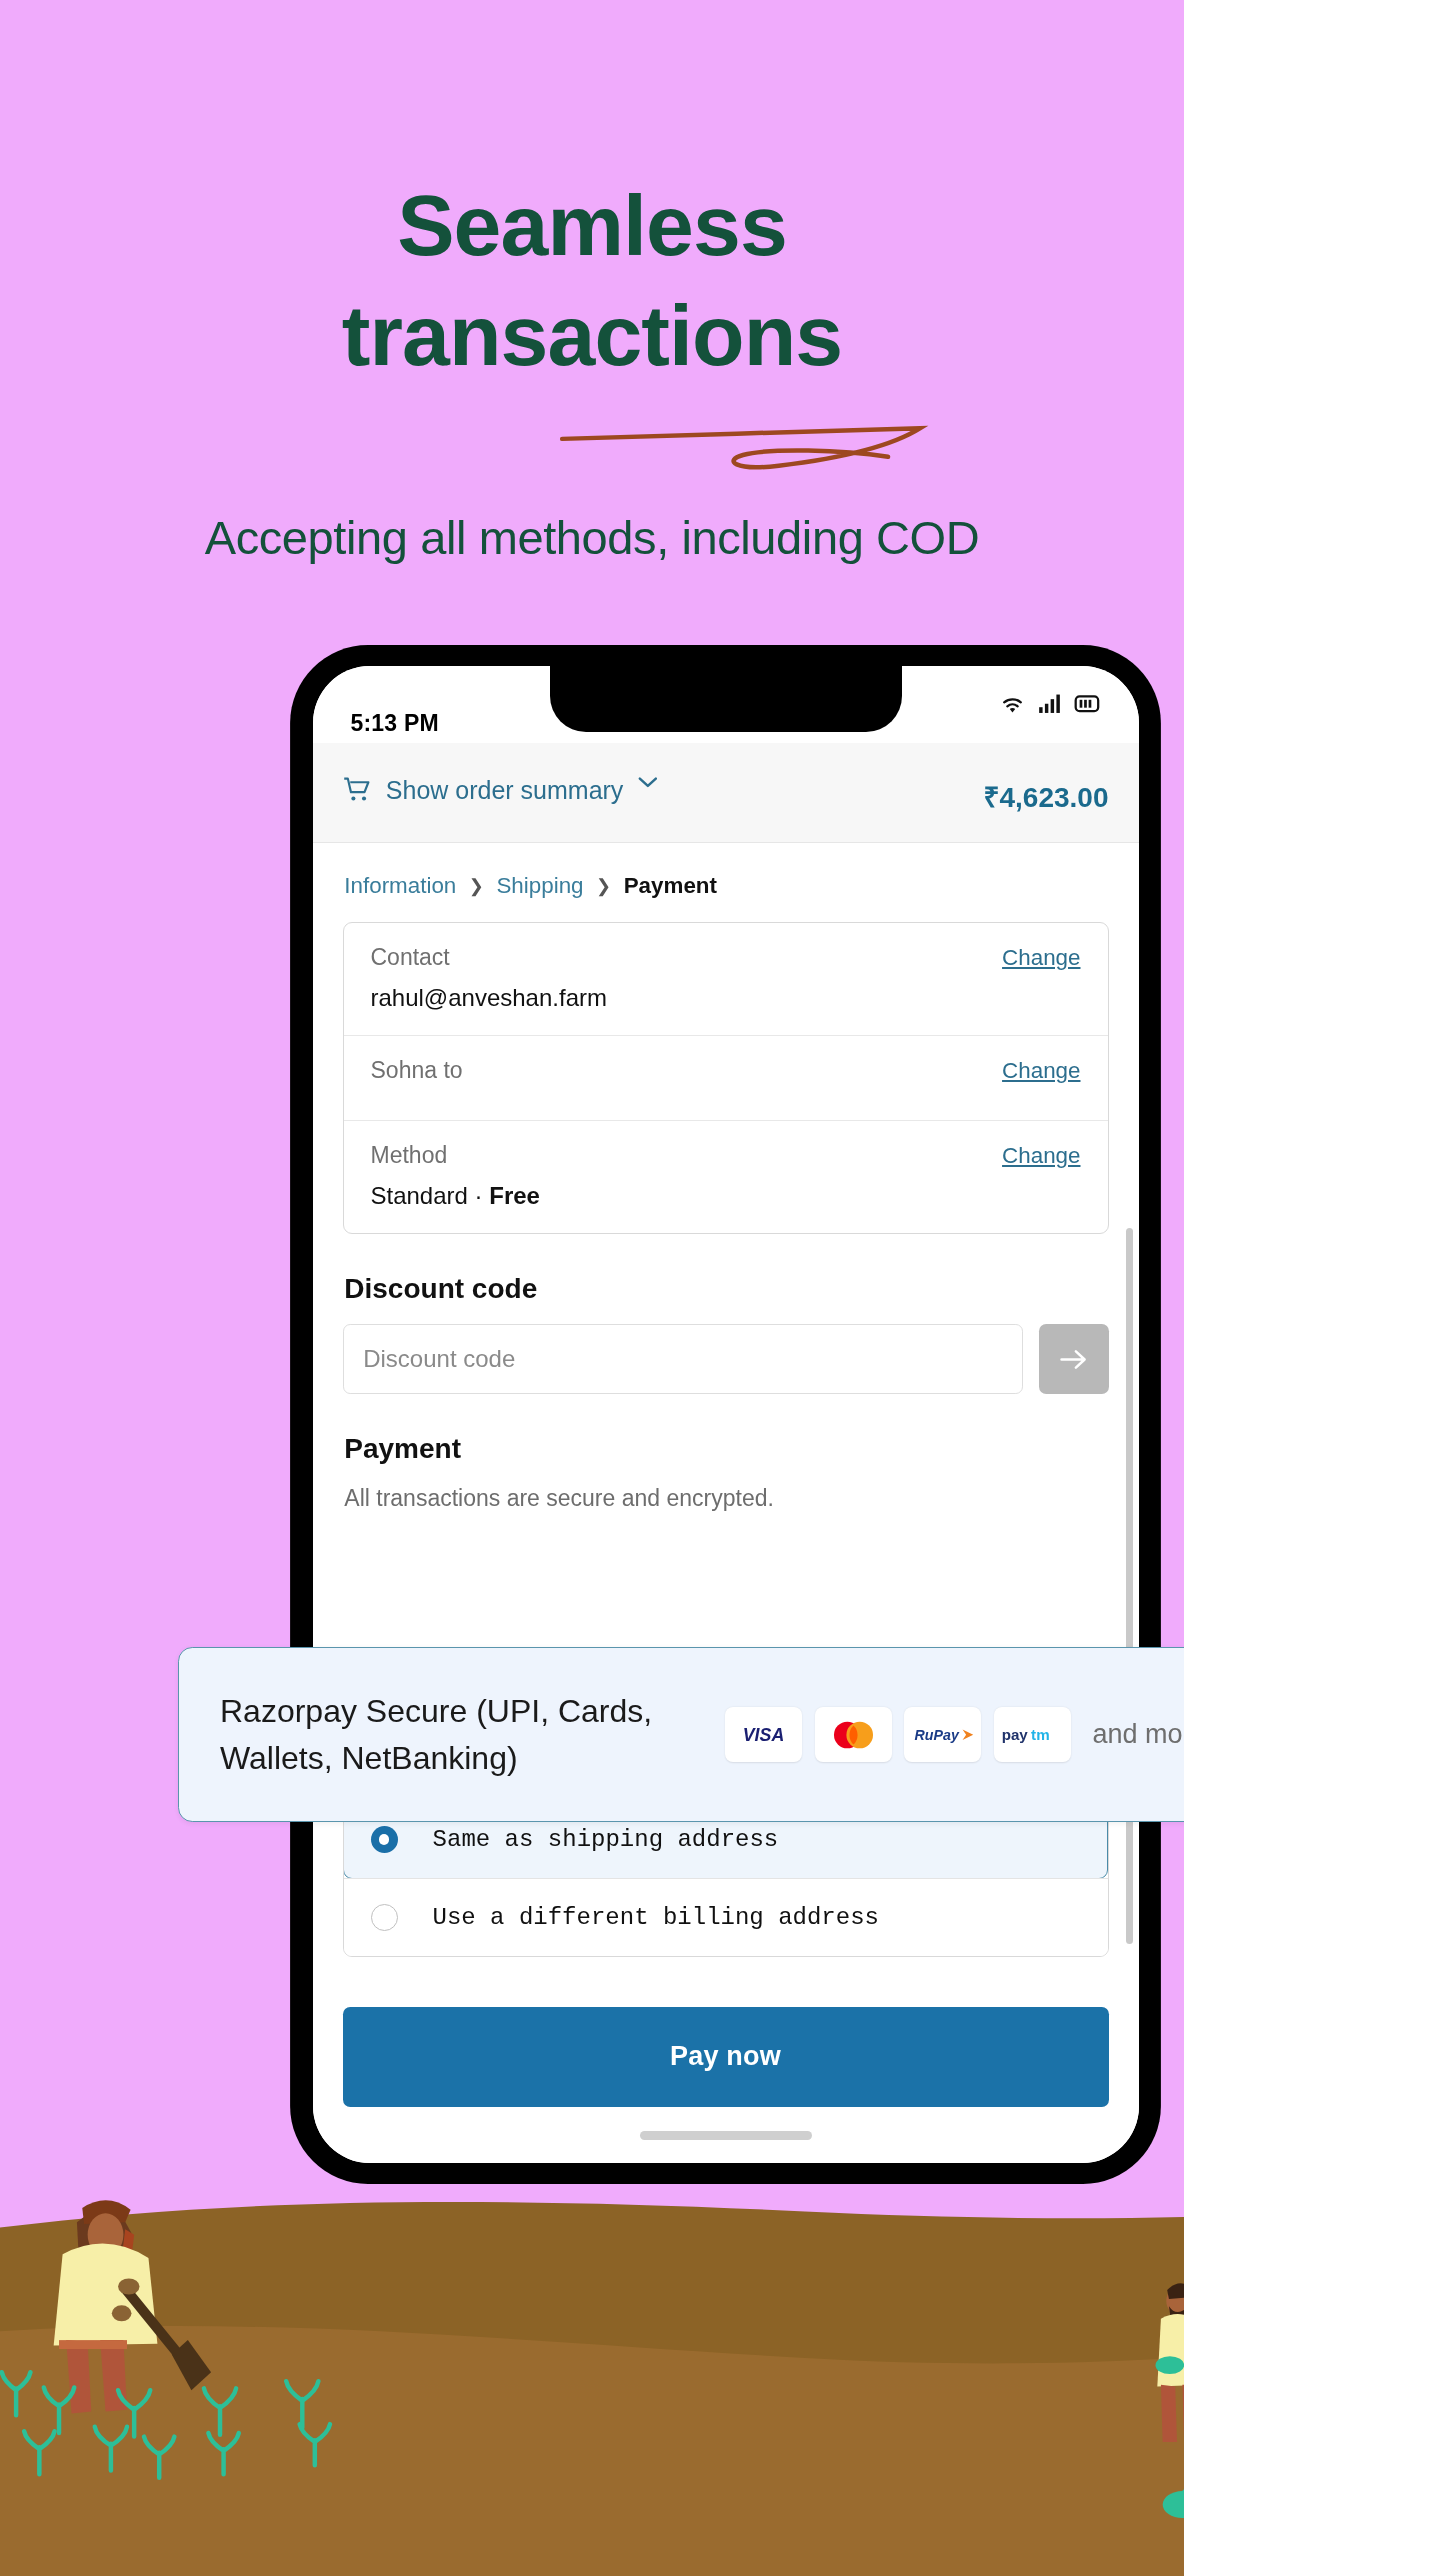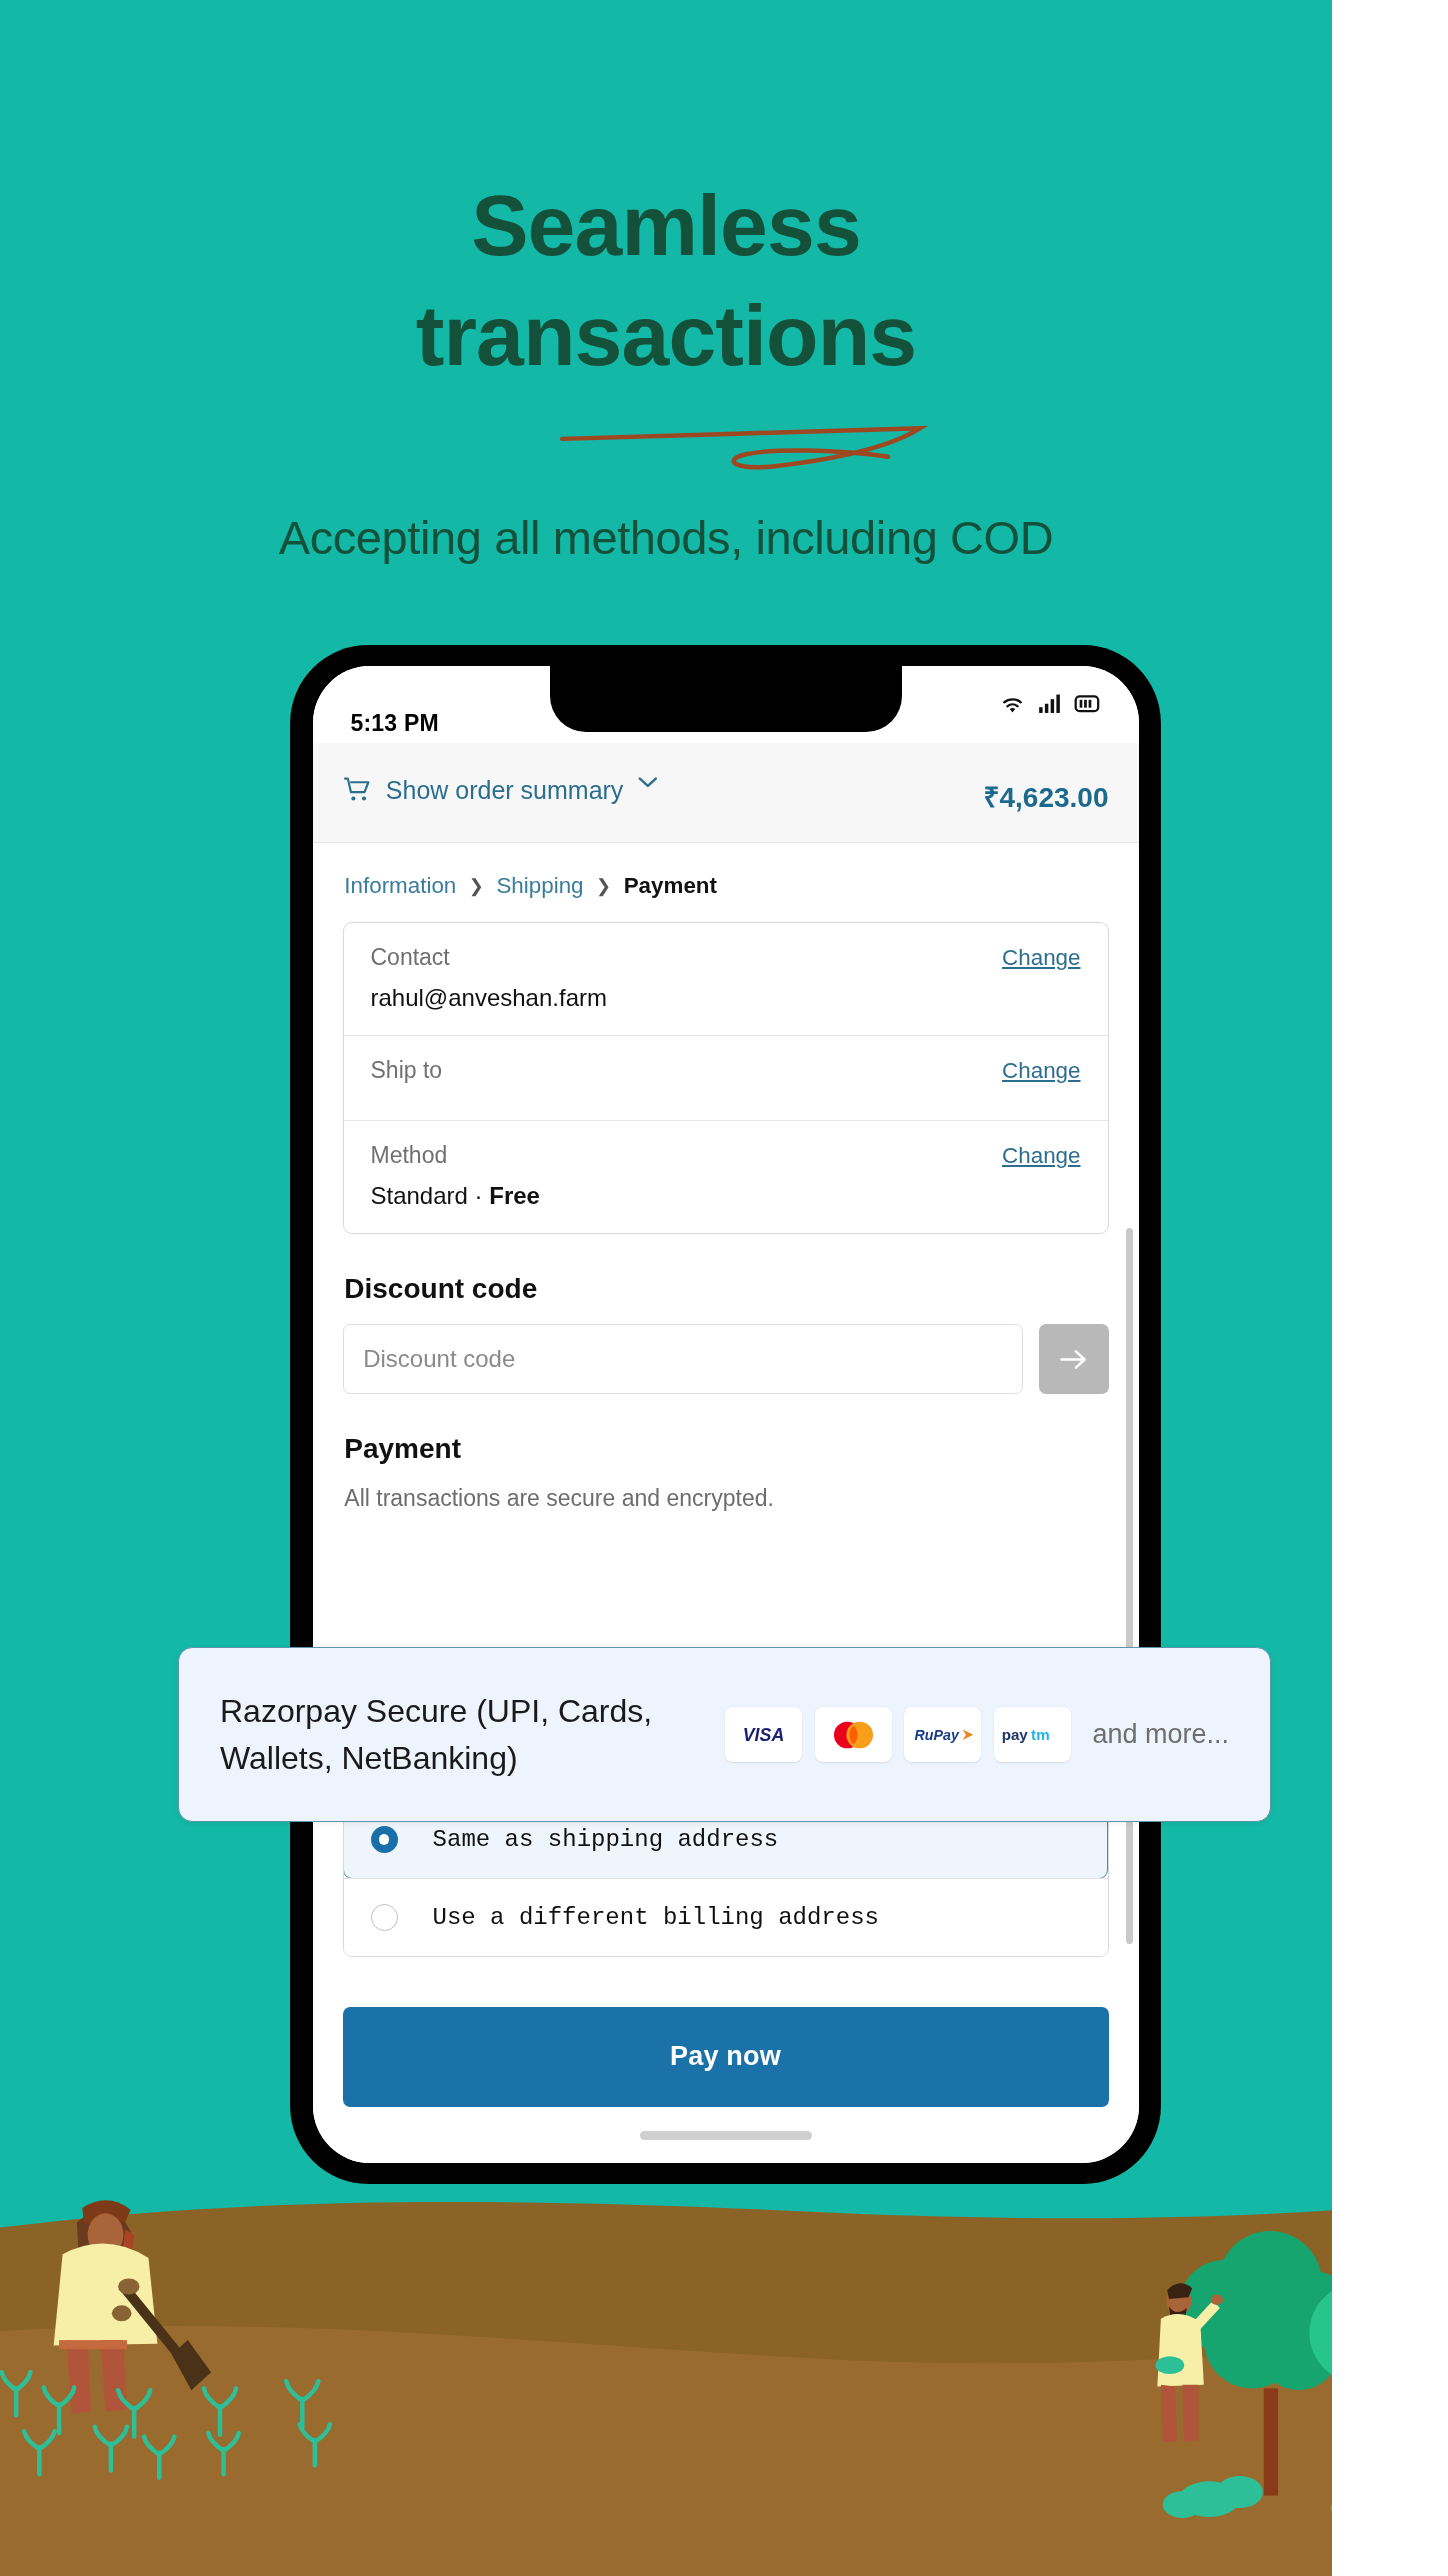--- a/index.html
+++ b/index.html
@@ -3,22 +3,22 @@
 <meta charset="utf-8">
 <style>
   * { box-sizing: border-box; margin: 0; padding: 0; }
   html, body {
     width: 1448px; height: 2576px;
     overflow: hidden;
     font-family: "Liberation Sans", sans-serif;
   }
   #page {
     position: relative;
-    width: 1332px; height: 2576px;
-    background: #14b8a6;
+    width: 1184px; height: 2576px;
+    background: #f0abfc;
     overflow: hidden;
   }
 
   
   .headline {
     position: absolute;
     left: 0; right: 0; top: 170px;
     text-align: center;
     color: #14513B;
     font-size: 86px;
@@ -420,21 +420,21 @@
         <div class="review-card">
           <div class="review-row">
             <div class="review-head">
               <span class="review-key">Contact</span>
               <span class="review-change">Change</span>
             </div>
             <div class="review-val">rahul@anveshan.farm</div>
           </div>
           <div class="review-row">
             <div class="review-head">
-              <span class="review-key">Ship to</span>
+              <span class="review-key">Sohna to</span>
               <span class="review-change">Change</span>
             </div>
           </div>
           <div class="review-row">
             <div class="review-head">
               <span class="review-key">Method</span>
               <span class="review-change">Change</span>
             </div>
             <div class="review-val"><span>Standard · </span><b>Free</b></div>
           </div>

